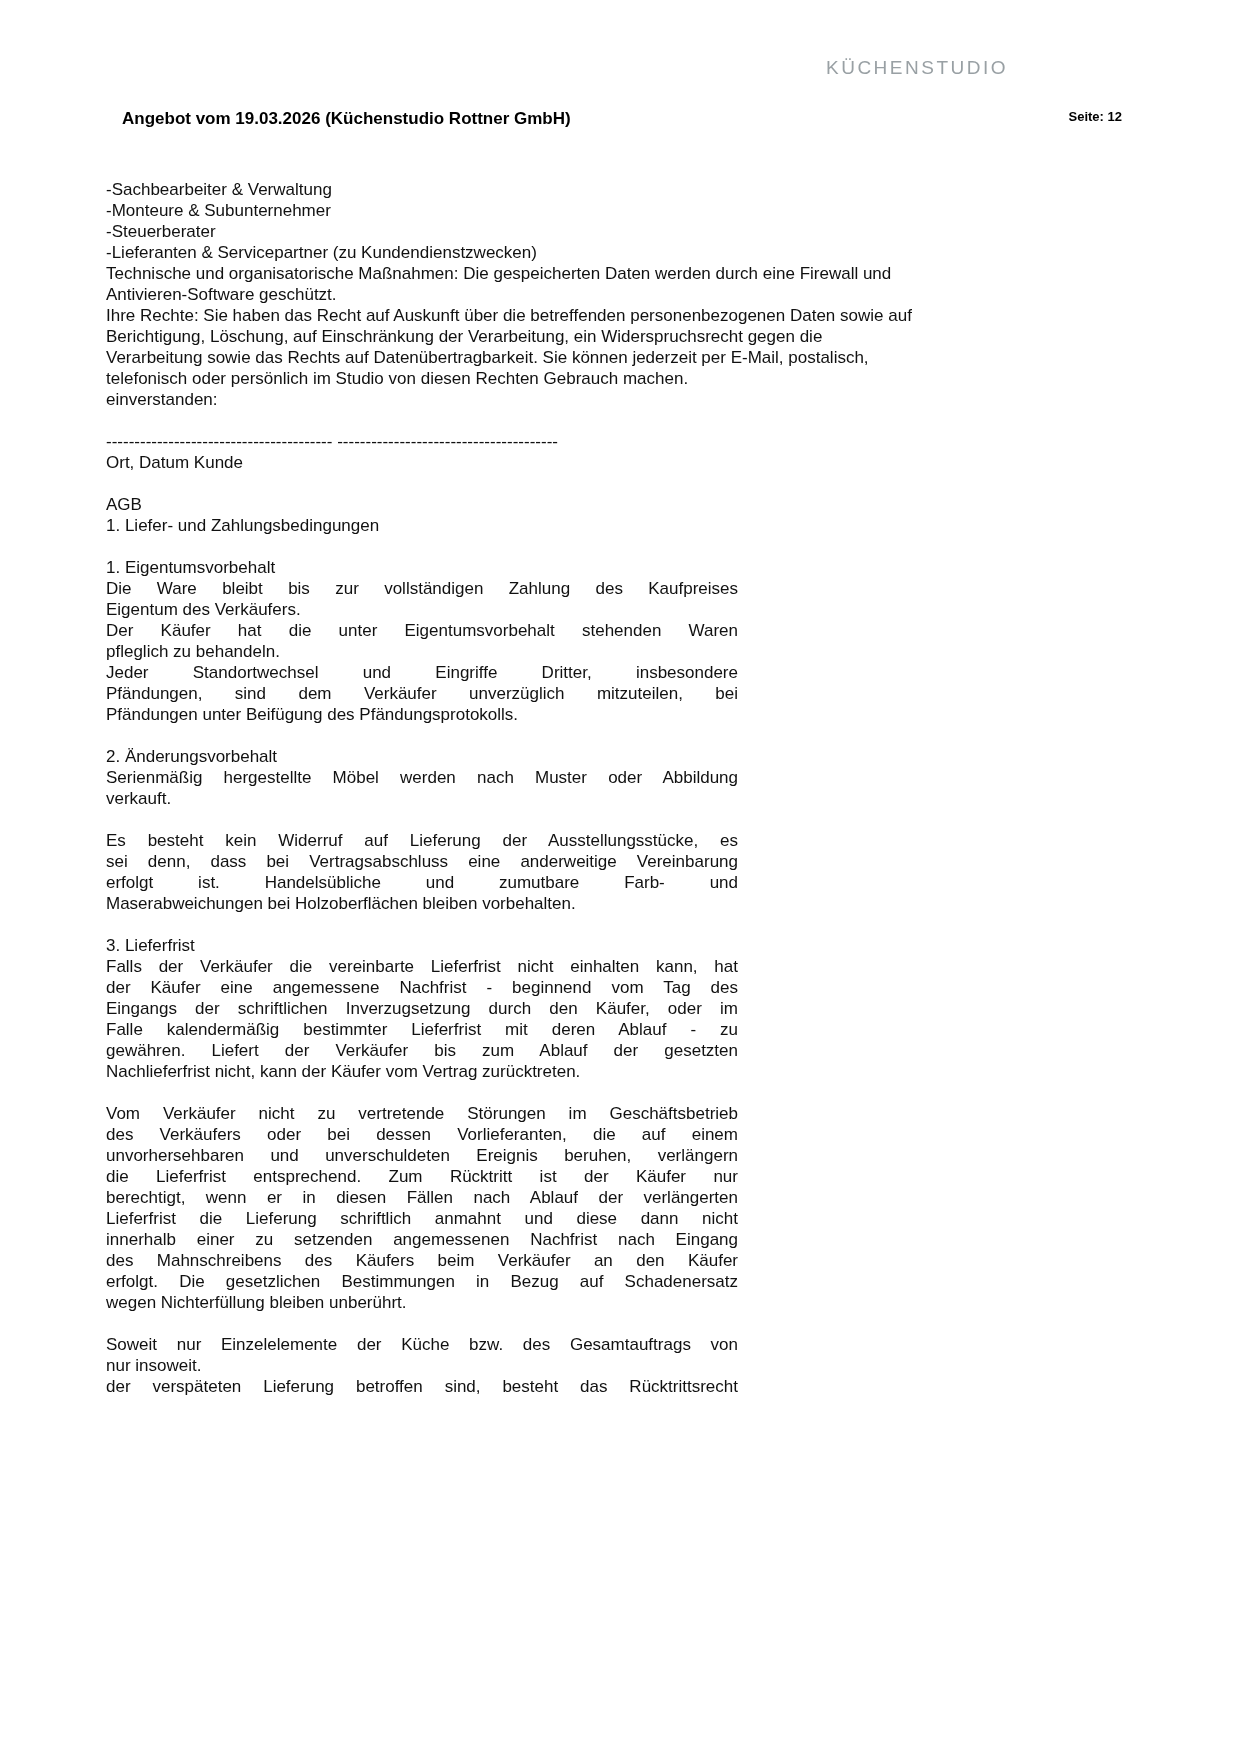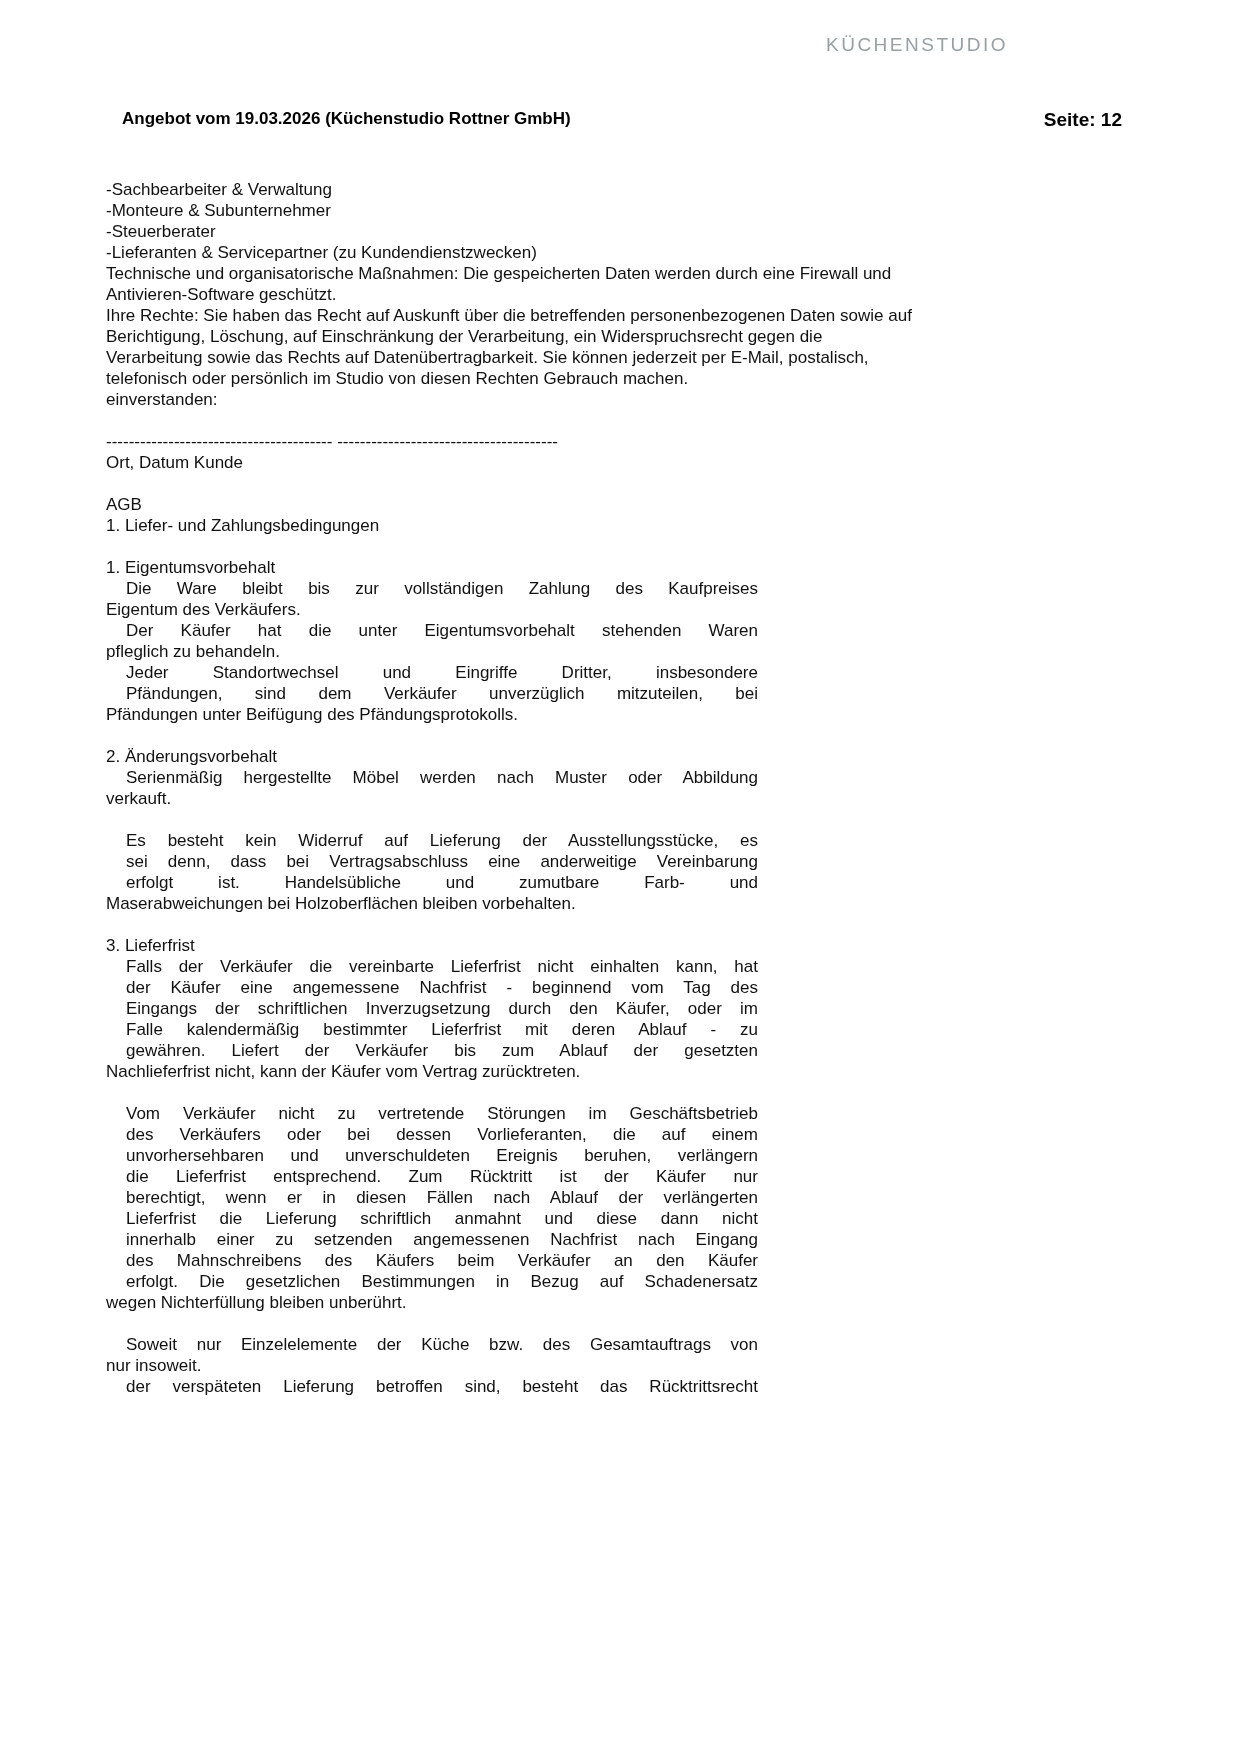--- a/index.html
+++ b/index.html
@@ -20,30 +20,30 @@
     top: 109px;
     font-size: 17px;
     font-weight: bold;
     white-space: nowrap;
     color: #000000;
   }
   .page-number {
     position: absolute;
     right: 118px;
     top: 109px;
-    font-size: 19px;
+    font-size: 13px;
     font-weight: bold;
     white-space: nowrap;
     color: #000000;
   }
   
   .logo {
     position: absolute;
     left: 826px;
-    top: 35px;
+    top: 58px;
     line-height: 1;
   }
   .logo-top {
     font-size: 19px;
     letter-spacing: 2.5px;
     font-weight: normal;
     white-space: nowrap;
   }
   .logo-name {
     margin-top: 3px;
@@ -65,21 +65,20 @@
     font-size: 17px;
     white-space: pre;
     color: #111111;
   }
   .line.just {
     width: 632px;
     white-space: normal;
     text-align: justify;
     text-align-last: justify;
     overflow: hidden;
-    margin-left: 20px;
   }
 </style>
 </head>
 <body>
 
 <div class="page">
 
   <div class="header-title">Angebot vom 19.03.2026 (Küchenstudio Rottner GmbH)</div>
 
   <div class="logo">

